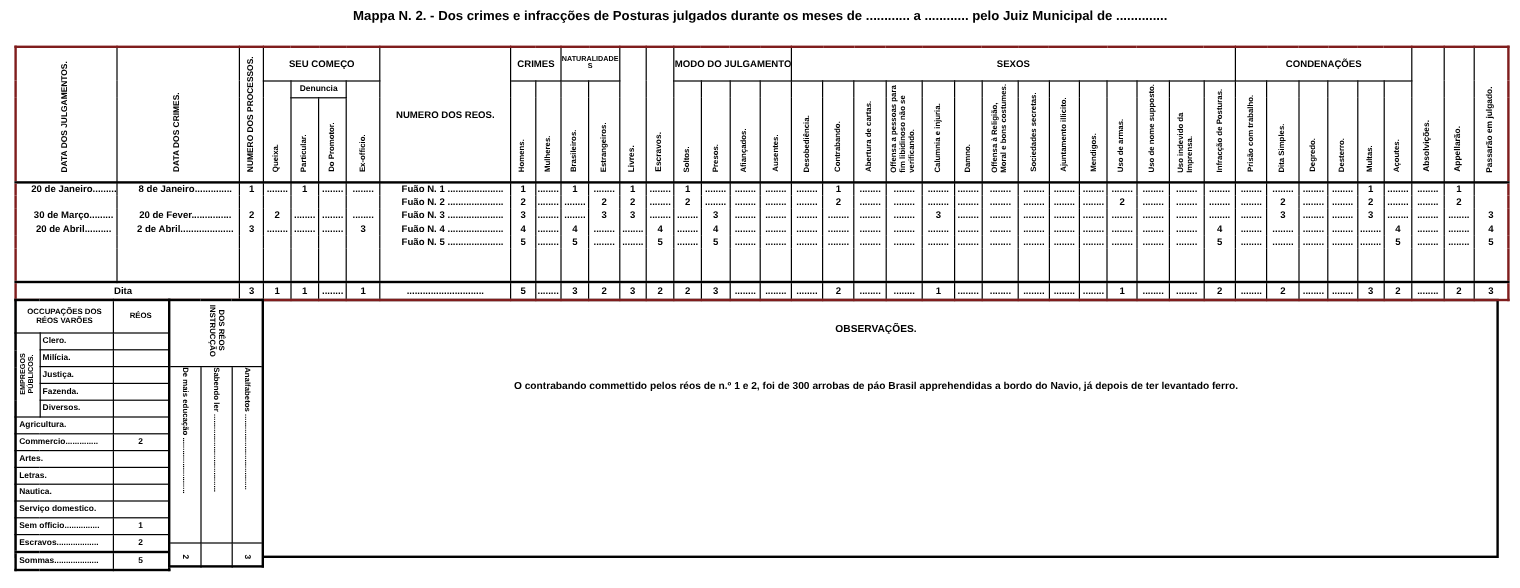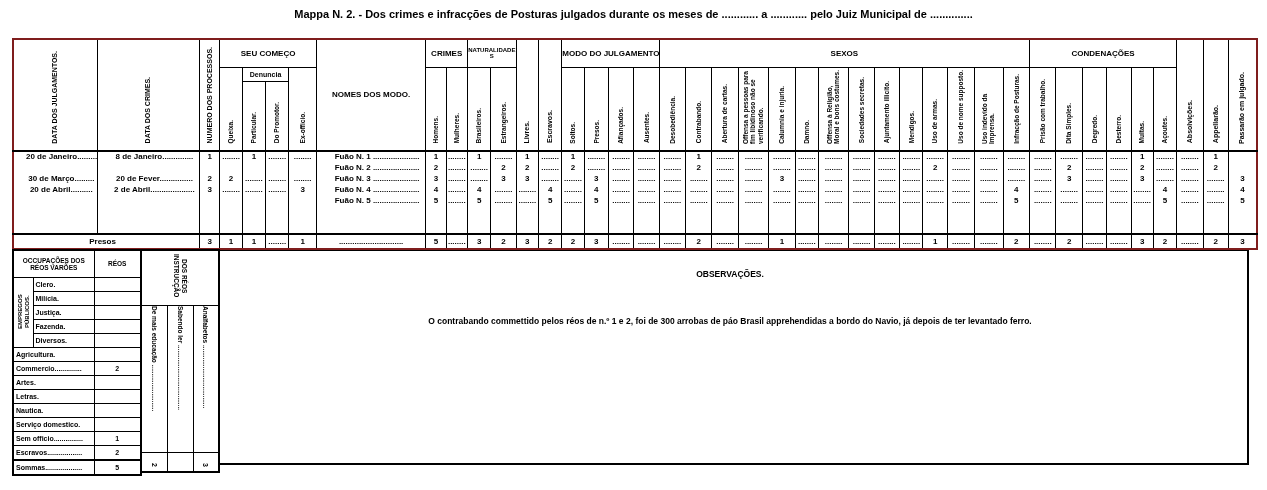--- a/index.html
+++ b/index.html
@@ -104,21 +104,21 @@
     <col style="width:26px">
       <col style="width:25px">
       <col style="width:28px">
   </colgroup>
   <thead>
     <tr class="h1">
       <th rowspan="3" class="rot full"><span class="v">DATA DOS JULGAMENTOS.</span></th>
       <th rowspan="3" class="rot full"><span class="v">DATA DOS CRIMES.</span></th>
       <th rowspan="3" class="rot full"><span class="v">NUMERO DOS PROCESSOS.</span></th>
       <th colspan="4" class="grp">SEU COMEÇO</th>
-      <th rowspan="3" class="nomes">NOMES DOS MODO.</th>
+      <th rowspan="3" class="nomes">NUMERO DOS REOS.</th>
       <th colspan="2" class="grp">CRIMES</th>
       <th colspan="2" class="grp grp-sm">NATURALIDADES</th>
       <th rowspan="3" class="rot full"><span class="v">Livres.</span></th>
       <th rowspan="3" class="rot full"><span class="v">Escravos.</span></th>
       <th colspan="4" class="grp">MODO DO JULGAMENTOS</th>
       <th colspan="14" class="grp">SEXOS</th>
       <th colspan="6" class="grp">CONDENAÇÕES</th>
       <th rowspan="3" class="rot full"><span class="v">Absolvições.</span></th>
       <th rowspan="3" class="rot full"><span class="v">Appellarão.</span></th>
       <th rowspan="3" class="rot full"><span class="v">Passarão em julgado.</span></th>
@@ -414,21 +414,21 @@
         <td></td>
         <td></td>
         <td></td>
         <td></td>
         <td></td>
         <td></td>
         <td></td>
         <td></td>
       </tr>
       <tr class="somma">
-        <td class="lbl" colspan="2">Presos</td>
+        <td class="lbl" colspan="2">Dita</td>
         <td>3</td>
         <td>1</td>
         <td>1</td>
         <td>........</td>
         <td>1</td>
         <td>.............................</td>
         <td>5</td>
         <td>........</td>
         <td>3</td>
         <td>2</td>

